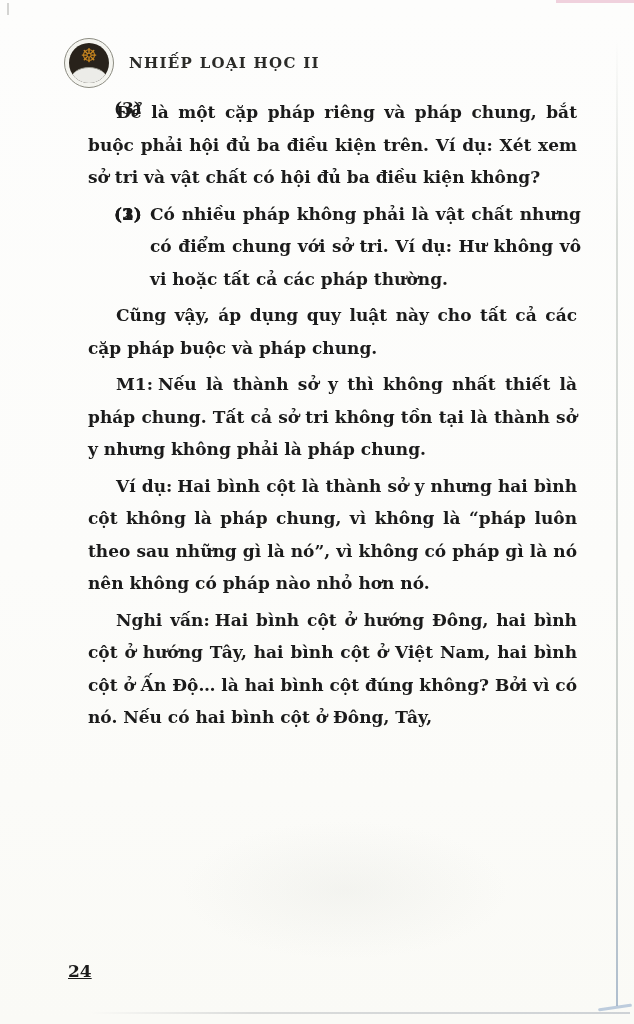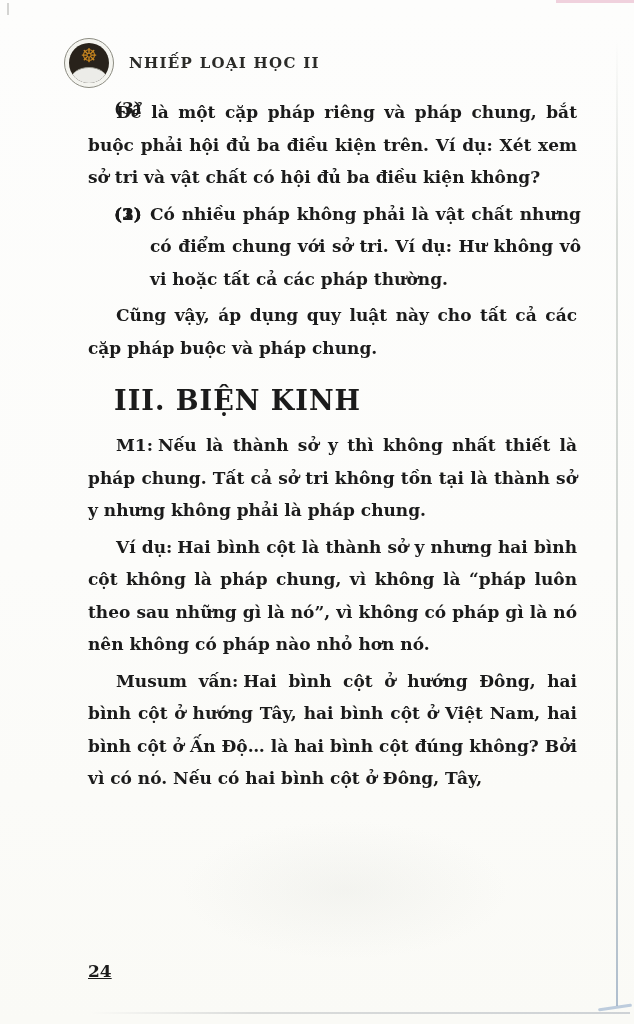--- a/index.html
+++ b/index.html
@@ -45,21 +45,21 @@
   .para { text-align: justify; text-indent: 28px; margin: 4px; }
   .list-item { position: relative; padding-left: 66px; text-align: justify; margin: 0; box-sizing: border-box; }
   .list-item .marker { position: absolute; left: 30px; top: 0; }
   .section-heading { font-size: 27px; font-weight: bold; letter-spacing: 1px;
     margin: 19px 0 10px 30px; line-height: 36px; }
   .bullet-para { text-align: justify; text-indent: 16px; margin: 0; }
   .bullet-glyph { font-family: "DejaVu Sans", sans-serif; font-size: 15px; margin-right: 9px; }
   .lead { margin-right: 5px; }
 
   
-  .page-number { position: absolute; left: 88px; top: 961px; font-size: 17px; font-weight: bold; text-decoration: underline; }
+  .page-number { position: absolute; left: 68px; top: 961px; font-size: 17px; font-weight: bold; text-decoration: underline; }
 </style>
 </head>
 <body>
 
 <div class="page">
 
   <div class="artifact tl-tick"></div>
   <div class="artifact top-pink"></div>
   <div class="artifact edge-right"></div>
   <div class="artifact edge-bottom"></div>
@@ -92,32 +92,31 @@
       <span class="marker">(2)</span>
     </div>
 
     <div class="list-item">
       <span class="marker">(3)</span>
       <span>Có nhiều pháp không phải là vật chất nhưng có điểm chung với sở tri. Ví dụ: Hư không vô vi hoặc tất cả các pháp thường.</span>
     </div>
 
     <p class="para">Cũng vậy, áp dụng quy luật này cho tất cả các cặp pháp buộc và pháp chung.</p>
 
-    <div class="section-heading">III. BIỆN KINH</div>
 
 
     <p class="para">
       <span class="lead">M1:</span><span>Nếu là thành sở y thì không nhất thiết là pháp chung. Tất cả sở tri không tồn tại là thành sở y nhưng không phải là pháp chung.</span>
     </p>
 
     <p class="para">
       <span class="lead">Ví dụ:</span><span>Hai bình cột là thành sở y nhưng hai bình cột không là pháp chung, vì không là “pháp luôn theo sau những gì là nó”, vì không có pháp gì là nó nên không có pháp nào nhỏ hơn nó.</span>
     </p>
 
     <p class="para">
-      <span class="lead">Musum vấn:</span><span>Hai bình cột ở hướng Đông, hai bình cột ở hướng Tây, hai bình cột ở Việt Nam, hai bình cột ở Ấn Độ… là hai bình cột đúng không? Bởi vì có nó. Nếu có hai bình cột ở Đông, Tây,</span>
+      <span class="lead">Nghi vấn:</span><span>Hai bình cột ở hướng Đông, hai bình cột ở hướng Tây, hai bình cột ở Việt Nam, hai bình cột ở Ấn Độ… là hai bình cột đúng không? Bởi vì có nó. Nếu có hai bình cột ở Đông, Tây,</span>
     </p>
 
   </div>
 
   <div class="page-number">24</div>
 
 </div>
 
 </body></html>

